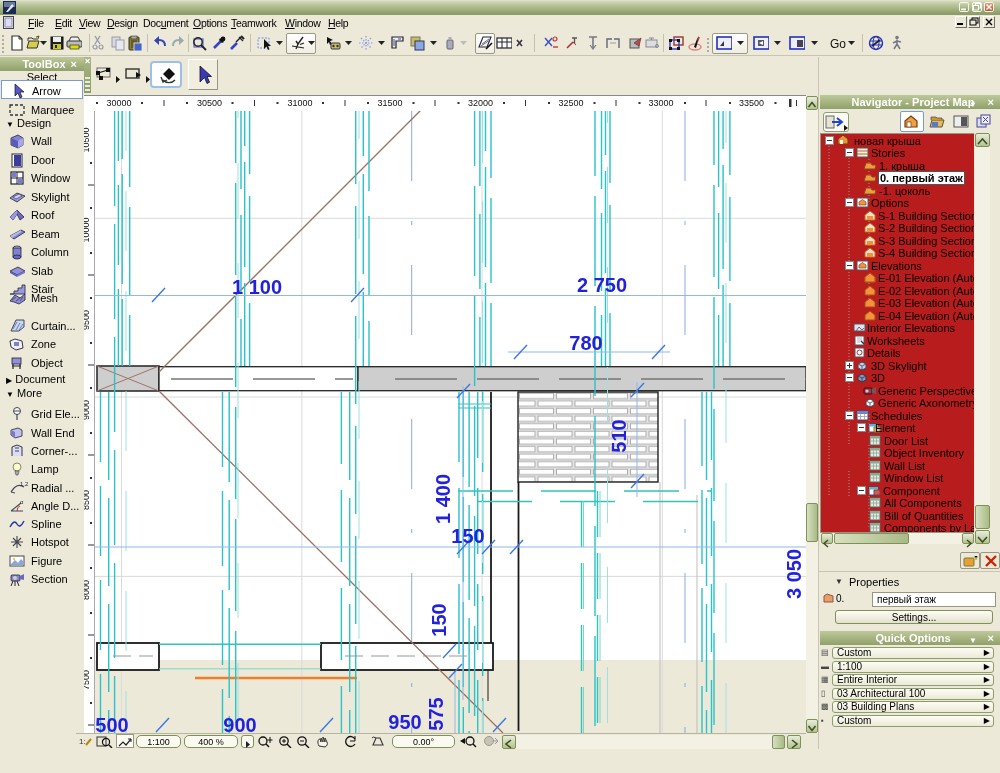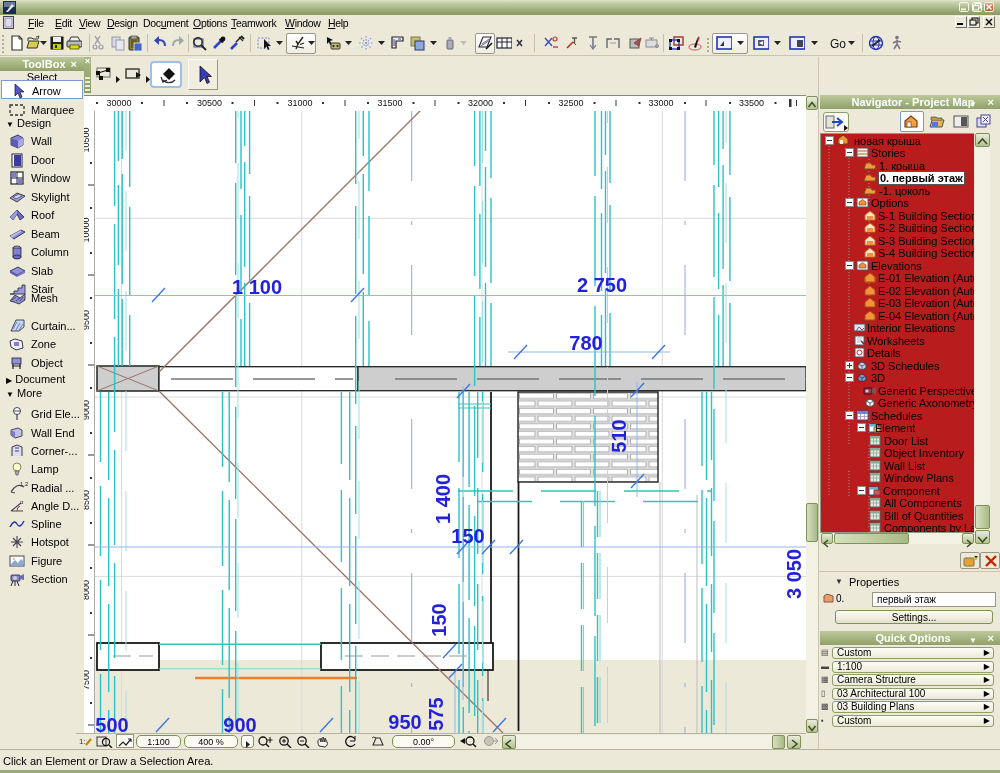--- a/index.html
+++ b/index.html
@@ -1093,21 +1093,21 @@
       <div class="trow" style="top:225.5px">
           <svg class="abs" style="left:24px;top:1px" width="9" height="9">
             <rect x="0.5" y="0.5" width="8" height="8" fill="#fff" stroke="#888"></rect>
             <line x1="2" y1="4.5" x2="7" y2="4.5" stroke="#333"></line>
             <line x1="4.5" y1="2" x2="4.5" y2="7" stroke="#333"></line>
           </svg>
           <svg class="abs" style="left:35px;top:0" width="13" height="11">
             <path d="M2 4 L6 2 L10 4 L10 8 L6 10 L2 8 Z" fill="#c8d0e8" stroke="#445"></path>
             <path d="M2 4 L6 6 L10 4 M6 6 L6 10" stroke="#445" fill="none" stroke-width="0.8"></path>
           </svg>
-          <span class="abs" style="left:50px;top:0">3D Schedules</span>
+          <span class="abs" style="left:50px;top:0">3D Skylight</span>
         </div>
       <div class="trow" style="top:238px">
           <svg class="abs" style="left:24px;top:1px" width="9" height="9">
             <rect x="0.5" y="0.5" width="8" height="8" fill="#fff" stroke="#888"></rect>
             <line x1="2" y1="4.5" x2="7" y2="4.5" stroke="#333"></line>
           </svg>
           <svg class="abs" style="left:35px;top:0" width="13" height="11">
             <path d="M2 4 L6 2 L10 4 L10 8 L6 10 L2 8 Z" fill="#8898c0" stroke="#334"></path>
             <path d="M2 4 L6 6 L10 4 M6 6 L6 10" stroke="#334" fill="none" stroke-width="0.8"></path>
           </svg>
@@ -1175,21 +1175,21 @@
             <path d="M1 6 L11 6 M4.5 3.5 L4.5 10 M7.5 3.5 L7.5 10" stroke="#8a9" stroke-width="0.8"></path>
           </svg>
           <span class="abs" style="left:63px;top:0">Wall List</span>
         </div>
       <div class="trow" style="top:338px">
           <svg class="abs" style="left:48px;top:0" width="12" height="11">
             <rect x="1" y="1" width="10" height="9" fill="#e8e8e0" stroke="#566"></rect>
             <rect x="1" y="1" width="10" height="2.5" fill="#88a890"></rect>
             <path d="M1 6 L11 6 M4.5 3.5 L4.5 10 M7.5 3.5 L7.5 10" stroke="#8a9" stroke-width="0.8"></path>
           </svg>
-          <span class="abs" style="left:63px;top:0">Window Plans</span>
+          <span class="abs" style="left:63px;top:0">Window List</span>
         </div>
       <div class="trow" style="top:350.5px">
           <svg class="abs" style="left:36px;top:1px" width="9" height="9">
             <rect x="0.5" y="0.5" width="8" height="8" fill="#fff" stroke="#888"></rect>
             <line x1="2" y1="4.5" x2="7" y2="4.5" stroke="#333"></line>
           </svg>
           <svg class="abs" style="left:47px;top:0" width="13" height="11">
             <rect x="1" y="2" width="9" height="8" fill="#fff" stroke="#447"></rect>
             <rect x="1" y="2" width="9" height="2.5" fill="#60b0d0"></rect>
             <path d="M6 5 L12 5 L12 10 L6 10 Z" fill="#d05858" stroke="#744"></path>
@@ -1268,37 +1268,33 @@
         <span class="qt">Custom</span>
         <span class="qa">▶</span>
       </div>
     <div class="qicon" style="top:605px">▬</div>
       <div class="qrow" style="top:603.9px">
         <span class="qt">1:100</span>
         <span class="qa">▶</span>
       </div>
     <div class="qicon" style="top:618px">▦</div>
       <div class="qrow" style="top:617.4px">
-        <span class="qt">Camera Structure</span>
+        <span class="qt">Entire Interior</span>
         <span class="qa">▶</span>
       </div>
     <div class="qicon" style="top:632px">▯</div>
       <div class="qrow" style="top:630.9px">
         <span class="qt">03 Architectural 100</span>
         <span class="qa">▶</span>
       </div>
     <div class="qicon" style="top:645px">▩</div>
       <div class="qrow" style="top:644.4px">
         <span class="qt">03 Building Plans</span>
         <span class="qa">▶</span>
       </div>
     <div class="qicon" style="top:659px">▪</div>
       <div class="qrow" style="top:657.9px">
         <span class="qt">Custom</span>
         <span class="qa">▶</span>
       </div>
   </div>
 
-  <div id="statusbar" class="abs">
-    <span class="st">Click an Element or Draw a Selection Area.</span>
-    <div class="bot"></div>
-  </div>
 </div>
 
 </body></html>

